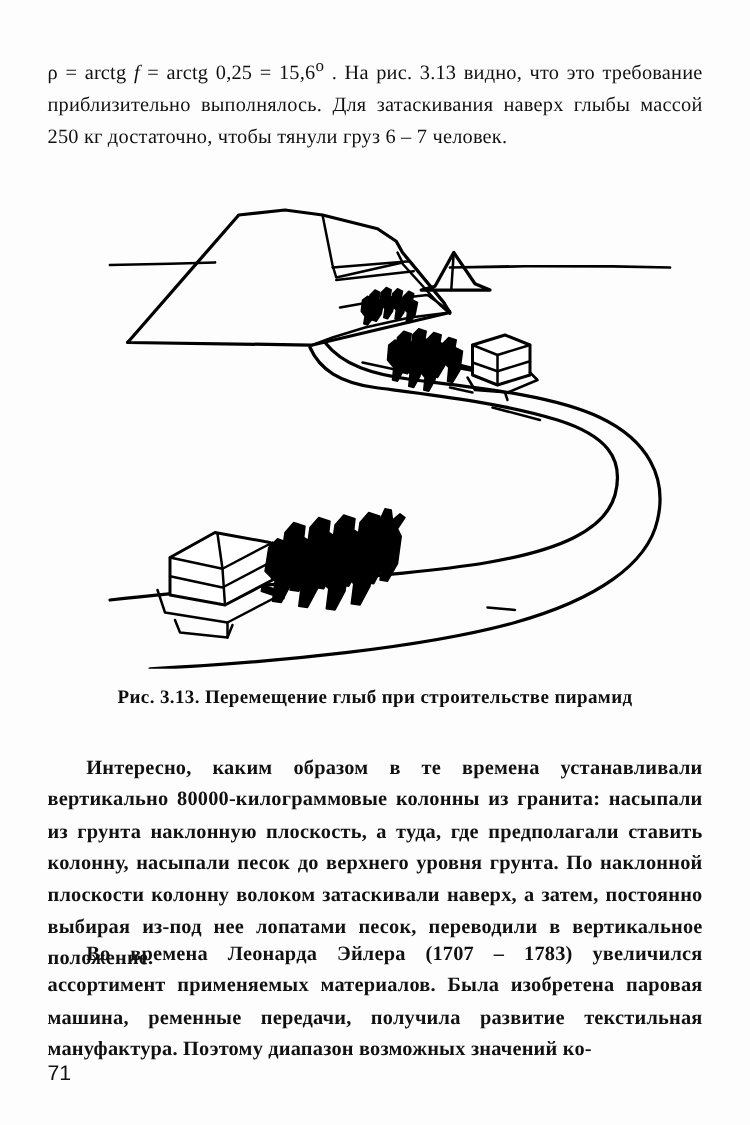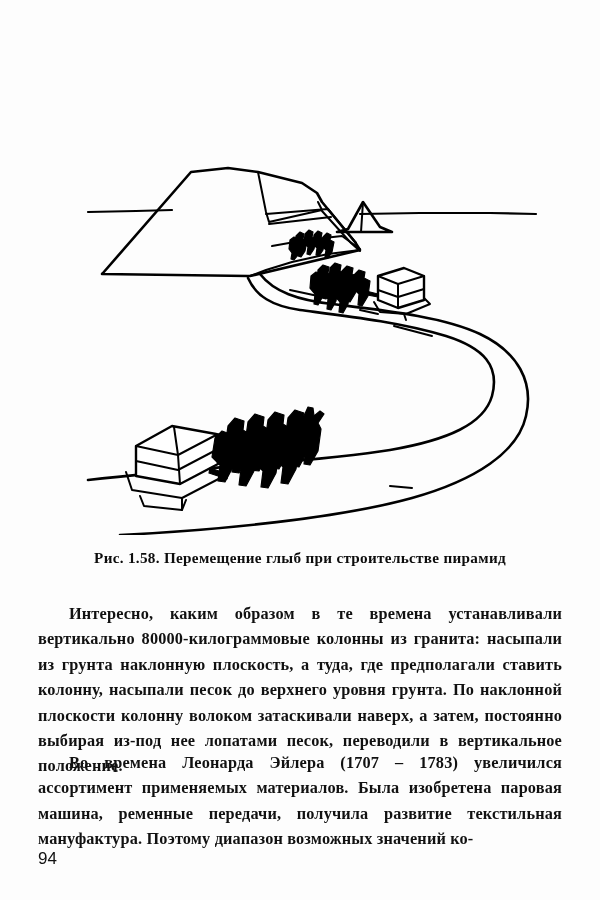--- a/index.html
+++ b/index.html
@@ -73,20 +73,21 @@
   .ln-t { fill: none; stroke: #000; stroke-width: 2.0; stroke-linecap: round; stroke-linejoin: round; }
   .ln-h { fill: none; stroke: #000; stroke-width: 2.2; stroke-linecap: round; }
   .fillk{ fill: #000; stroke: #000; stroke-width: 1.2; stroke-linejoin: round; }
   .wht  { fill: #ffffff; stroke: #000; stroke-width: 2.4; stroke-linejoin: round; }
 </style>
 </head>
 <body>
 
 <div id="page">
 
+  <div class="para" id="para-top">ρ = arctg <i>f</i> = arctg 0,25 = 15,6<sup>o</sup> . На рис. 3.13 видно, что это требование приблизительно выполнялось. Для затаскивания наверх глыбы массой 250 кг достаточно, чтобы тянули груз 6 – 7 человек.</div>
 
   <div id="figure">
     <svg viewBox="0 0 480 385" preserveAspectRatio="none">
 
       <path class="ln-h" d="M28 62 L76 61 L112 60"></path>
 
       <path class="ln-h" d="M300 64 L360 63 L430 63 L476 64"></path>
 
       <path class="ln" d="M303 52 L288 79 L277 82 L332 82 L320 77 Z"></path>
       <path class="ln-t" d="M303 52 L301 82"></path>
@@ -181,21 +182,21 @@
         <path d="M198 294 l7 -7 l8 3 l-1 8 l7 5 l-3 20 l-8 15 l-7 -1 l2 -16 l-8 -8 Z"></path>
         <path d="M218 290 l7 -7 l8 3 l-1 8 l7 5 l-3 20 l-8 15 l-7 -1 l2 -16 l-8 -8 Z"></path>
 
         <path d="M244 266 l4 -9 l5 1 l1 8 l6 -5 l4 3 l-6 9 l3 6 l-3 22 l-8 14 l-6 -1 l2 -16 l-7 -9 Z"></path>
 
         <path d="M150 318 l18 6 l-1 5 l-18 -6 Z"></path>
       </g>
     </svg>
   </div>
 
-  <div id="caption">Рис. 1.58. Перемещение глыб при строительстве пирамид</div>
+  <div id="caption">Рис. 3.13. Перемещение глыб при строительстве пирамид</div>
 
   <div class="para indent" id="para-mid">Интересно, каким образом в те времена устанавливали вертикально 80000-килограммовые колонны из гранита: насыпали из грунта наклонную плоскость, а туда, где предполагали ставить колонну, насыпали песок до верхнего уровня грунта. По наклонной плоскости колонну волоком затаскивали наверх, а затем, постоянно выбирая из-под нее лопатами песок, переводили в вертикальное положение.</div>
 
   <div class="para indent" id="para-bot">Во времена Леонарда Эйлера (1707 – 1783) увеличился ассортимент применяемых материалов. Была изобретена паровая машина, ременные передачи, получила развитие текстильная мануфактура. Поэтому диапазон возможных значений ко-</div>
 
-  <div id="page-number">94</div>
+  <div id="page-number">71</div>
 
 </div>
 
 </body></html>

